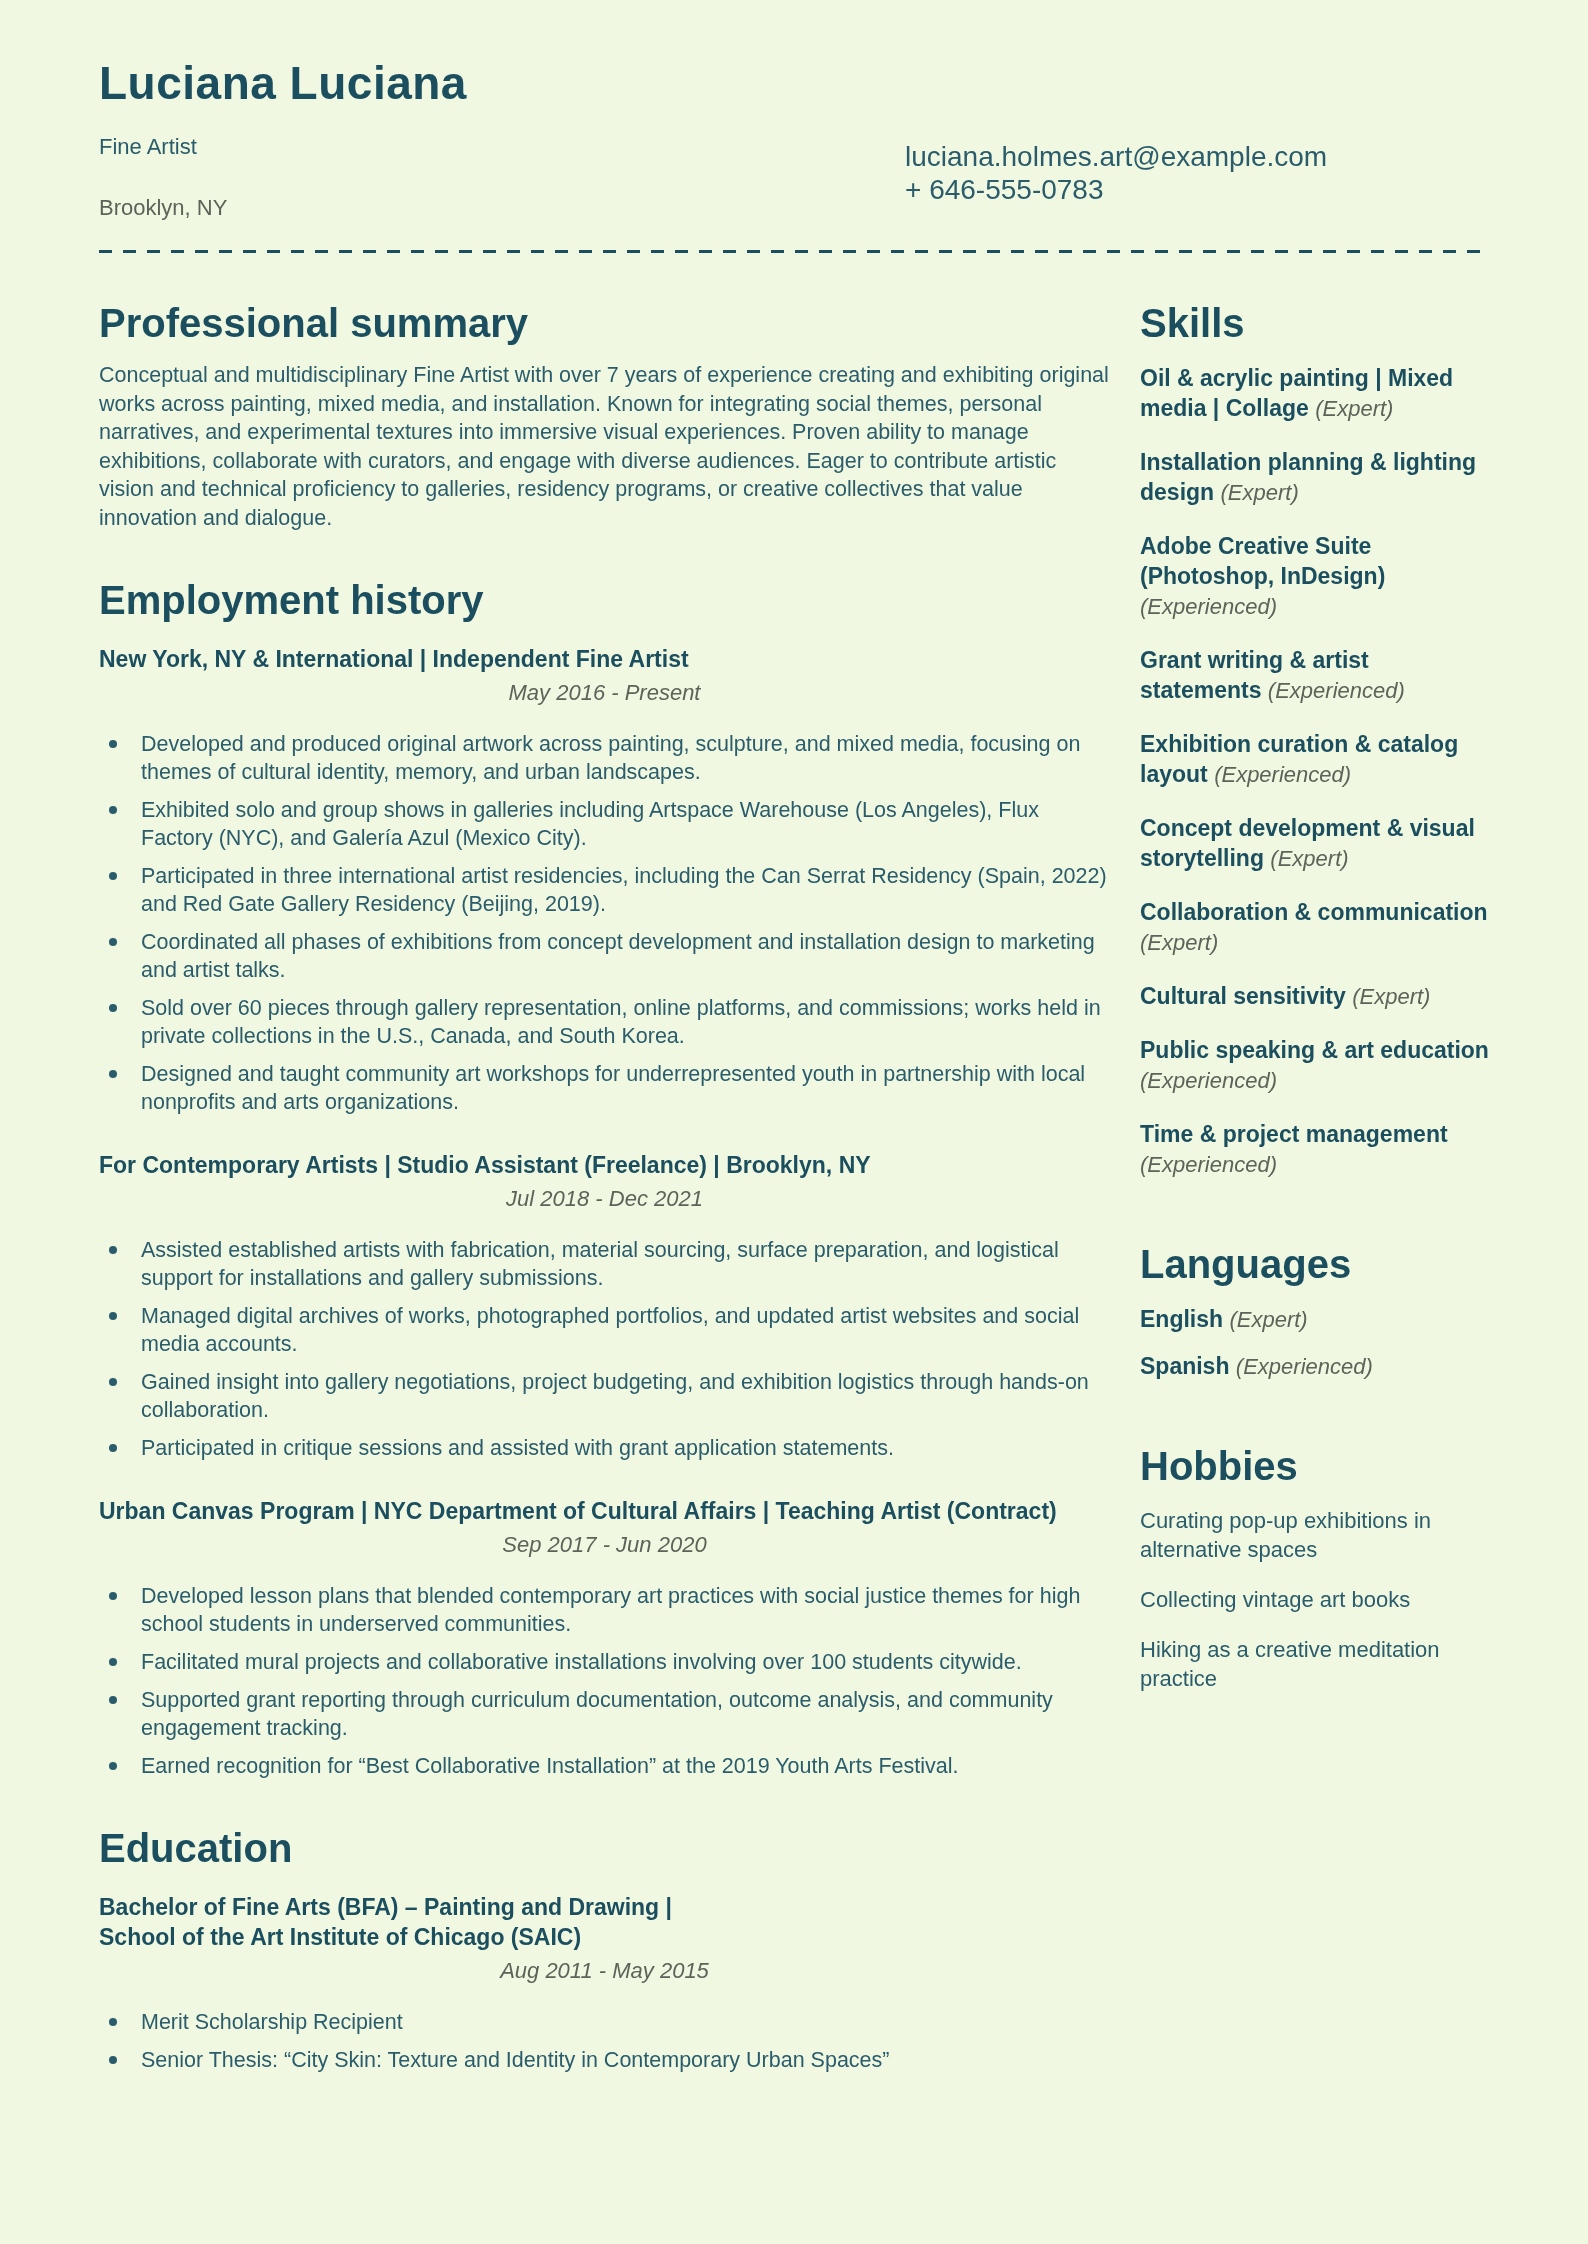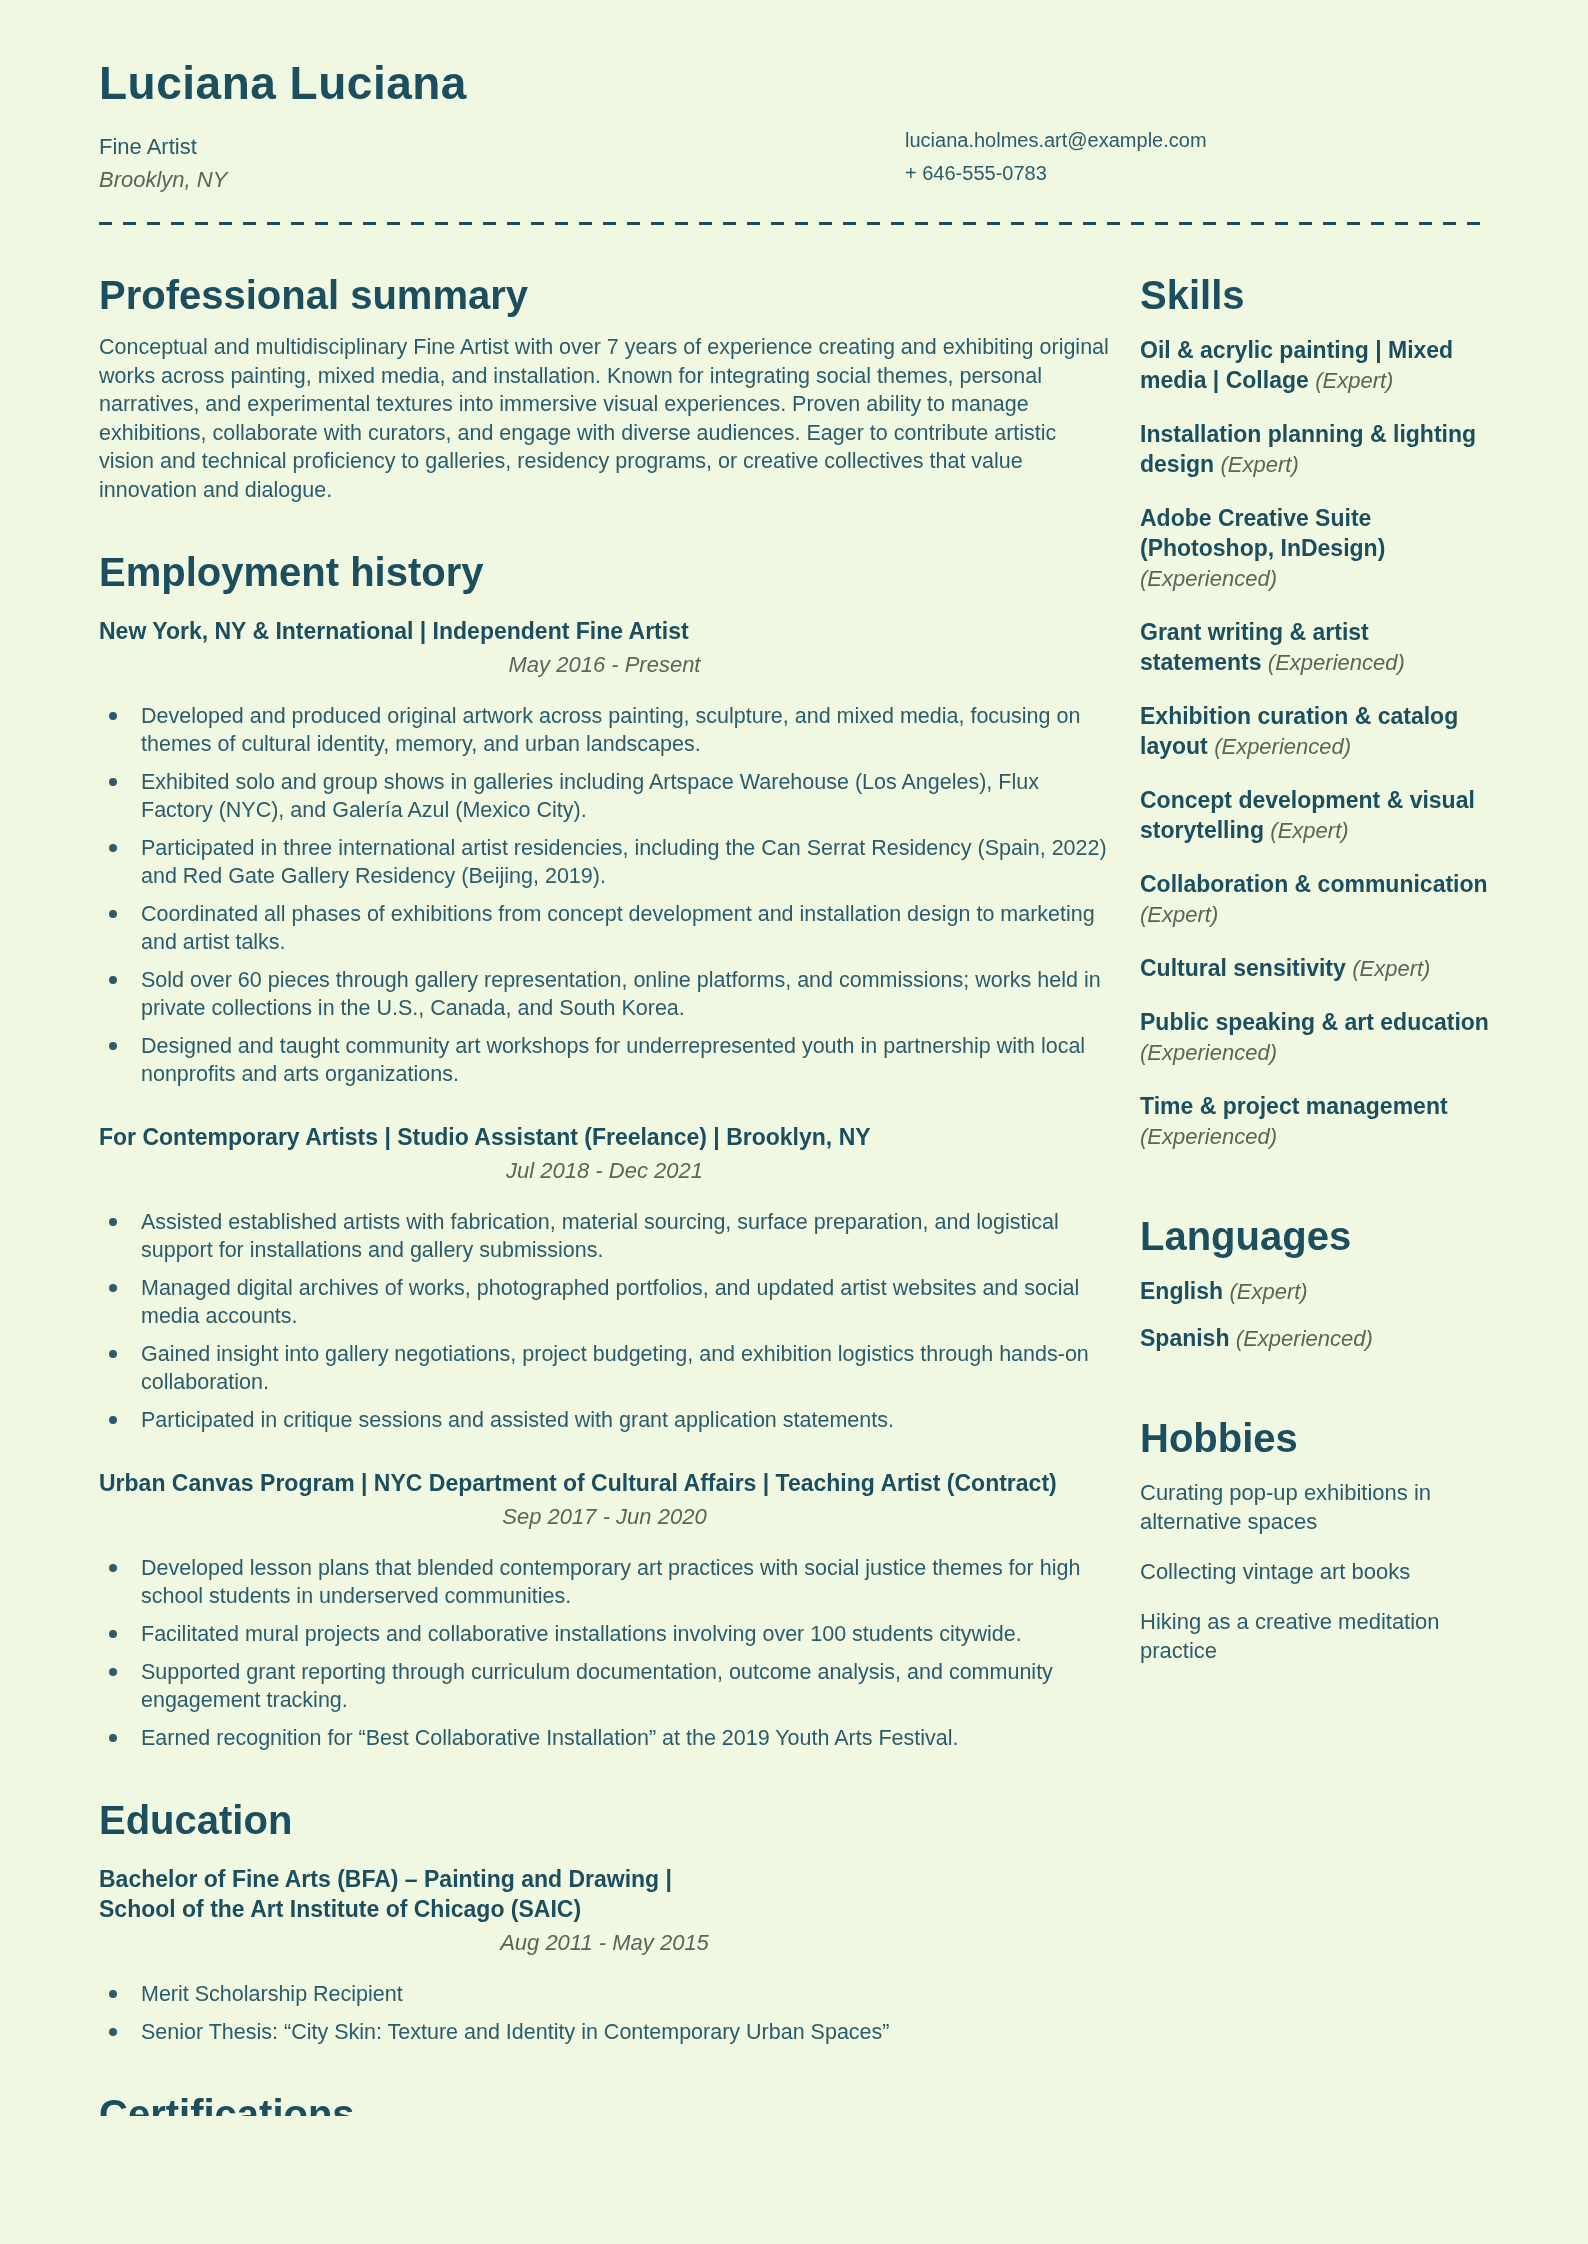--- a/index.html
+++ b/index.html
@@ -12,22 +12,22 @@
   html,body{background:var(--bg);}
   body{font-family:"Liberation Sans","DejaVu Sans",sans-serif;color:var(--body);}
   .page{
     width:1588px;height:2116px;margin:0 auto;background:var(--bg);
     padding:56px 99px 0 99px;position:relative;overflow:hidden;
   }
   
   .hdr{position:relative;}
   .name{font-size:46px;font-weight:bold;color:var(--accent);letter-spacing:0.5px;margin-bottom:20px;}
   .hdr-sub{font-size:22px;line-height:33px;color:var(--body);}
-  .hdr-loc{font-style:italic;color:var(--muted);}
-  .contact{position:absolute;left:806px;top:68px;font-size:20px;line-height:33px;color:var(--body);}
+  .hdr-loc{color:var(--muted);margin-top:28px;}
+  .contact{position:absolute;left:806px;top:84px;font-size:28px;line-height:33px;color:var(--body);}
   .divider{margin-top:26px;height:3px;
     background:repeating-linear-gradient(to right,var(--accent) 0 13px,transparent 13px 24px);}
   
   .cols{display:flex;margin-top:48px;}
   .main{width:1011px;flex:0 0 1011px;}
   .side{margin-left:30px;flex:1;}
   h2{font-size:40px;font-weight:bold;color:var(--accent);line-height:1.1;}
   .main h2{margin-bottom:16px;}
   .side h2{margin-bottom:18px;}
   .summary-text{font-size:21.5px;line-height:28.5px;}

